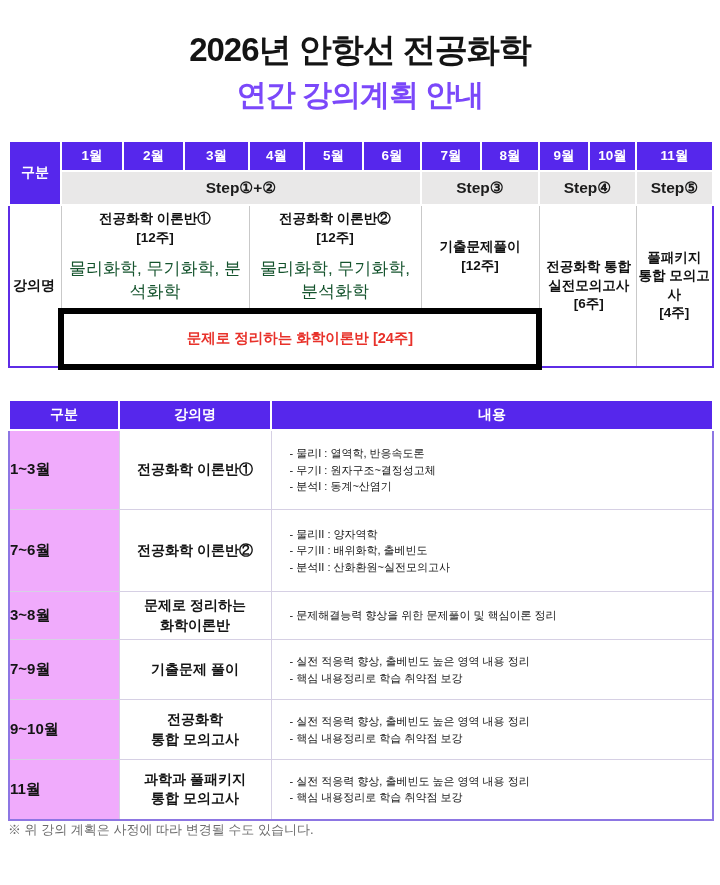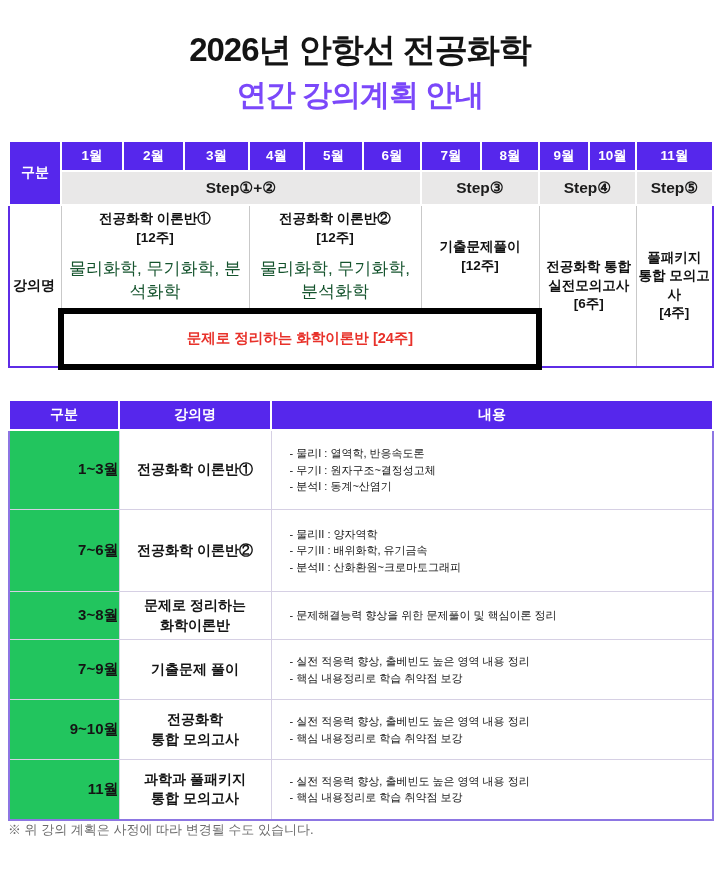--- a/index.html
+++ b/index.html
@@ -47,22 +47,22 @@
   }
 
   
   .detail { margin-top:29px; border:2px solid #8d76e3; }
   .detail th {
     background:#5627ec; color:#fff; font-weight:700; font-size:14px;
     height:30px; border:2px solid #ffffff; text-align:center;
   }
   .detail td { border:1.5px solid #d6d0e4; vertical-align:middle; }
   .detail .period {
-    background:#22c55e; font-weight:700; font-size:15px;
-    text-align:right; color:#141414;
+    background:#f0abfc; font-weight:700; font-size:15px;
+    text-align:left; color:#141414;
   }
   .detail .cname {
     font-weight:700; font-size:14px; text-align:center;
     white-space:pre-line; line-height:1.4; color:#141414;
   }
   .detail .content { font-size:11px; padding:8px 6px 8px 18px; line-height:1.5; color:#141414; text-align:left; }
 
   .footnote { font-size:13px; color:#6b6b6b; text-align:left; }
 </style>
 </head>
@@ -163,22 +163,22 @@
           <div>- 물리I : 열역학, 반응속도론</div>
           <div>- 무기I : 원자구조~결정성고체</div>
           <div>- 분석I : 동계~산염기</div>
         </td>
       </tr>
       <tr style="height:82px">
         <td class="period">7~6월</td>
         <td class="cname">전공화학 이론반②</td>
         <td class="content">
           <div>- 물리II : 양자역학</div>
-          <div>- 무기II : 배위화학, 유기금속</div>
-          <div>- 분석II : 산화환원~크로마토그래피</div>
+          <div>- 무기II : 배위화학, 출베빈도</div>
+          <div>- 분석II : 산화환원~실전모의고사</div>
         </td>
       </tr>
       <tr style="height:48px">
         <td class="period">3~8월</td>
         <td class="cname">문제로 정리하는
 화학이론반</td>
         <td class="content">
           <div>- 문제해결능력 향상을 위한 문제풀이 및 핵심이론 정리</div>
         </td>
       </tr>

